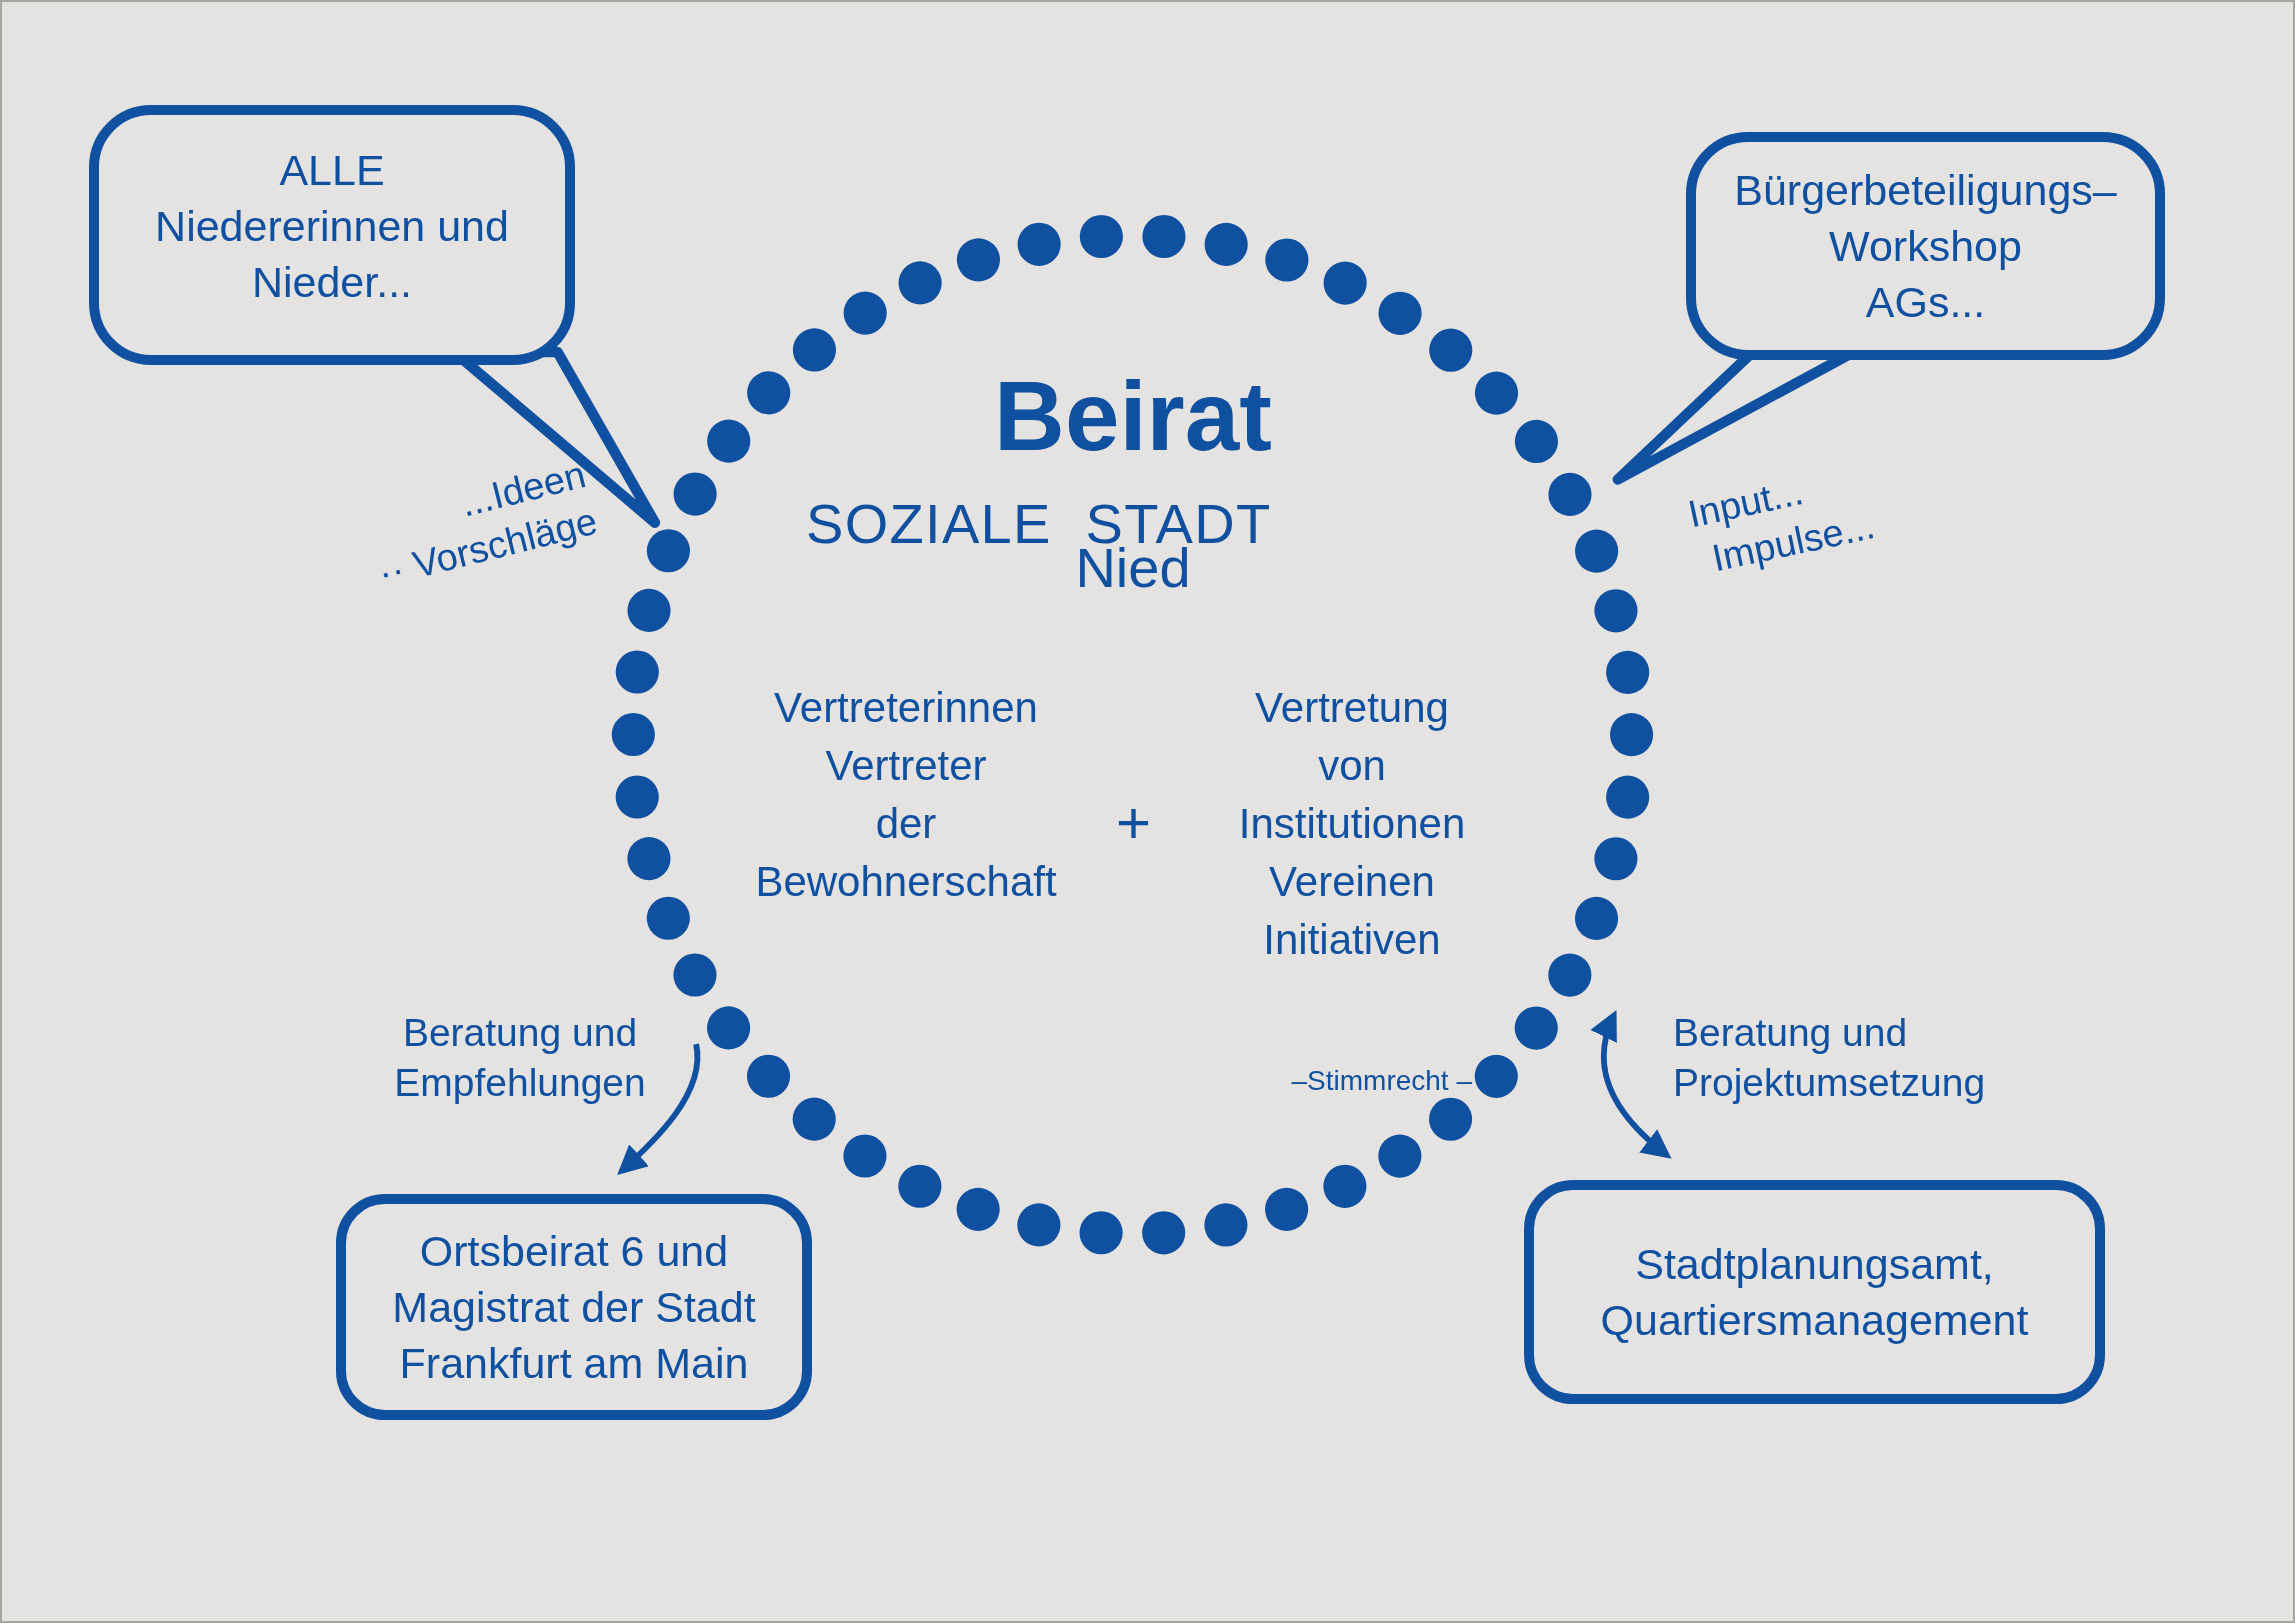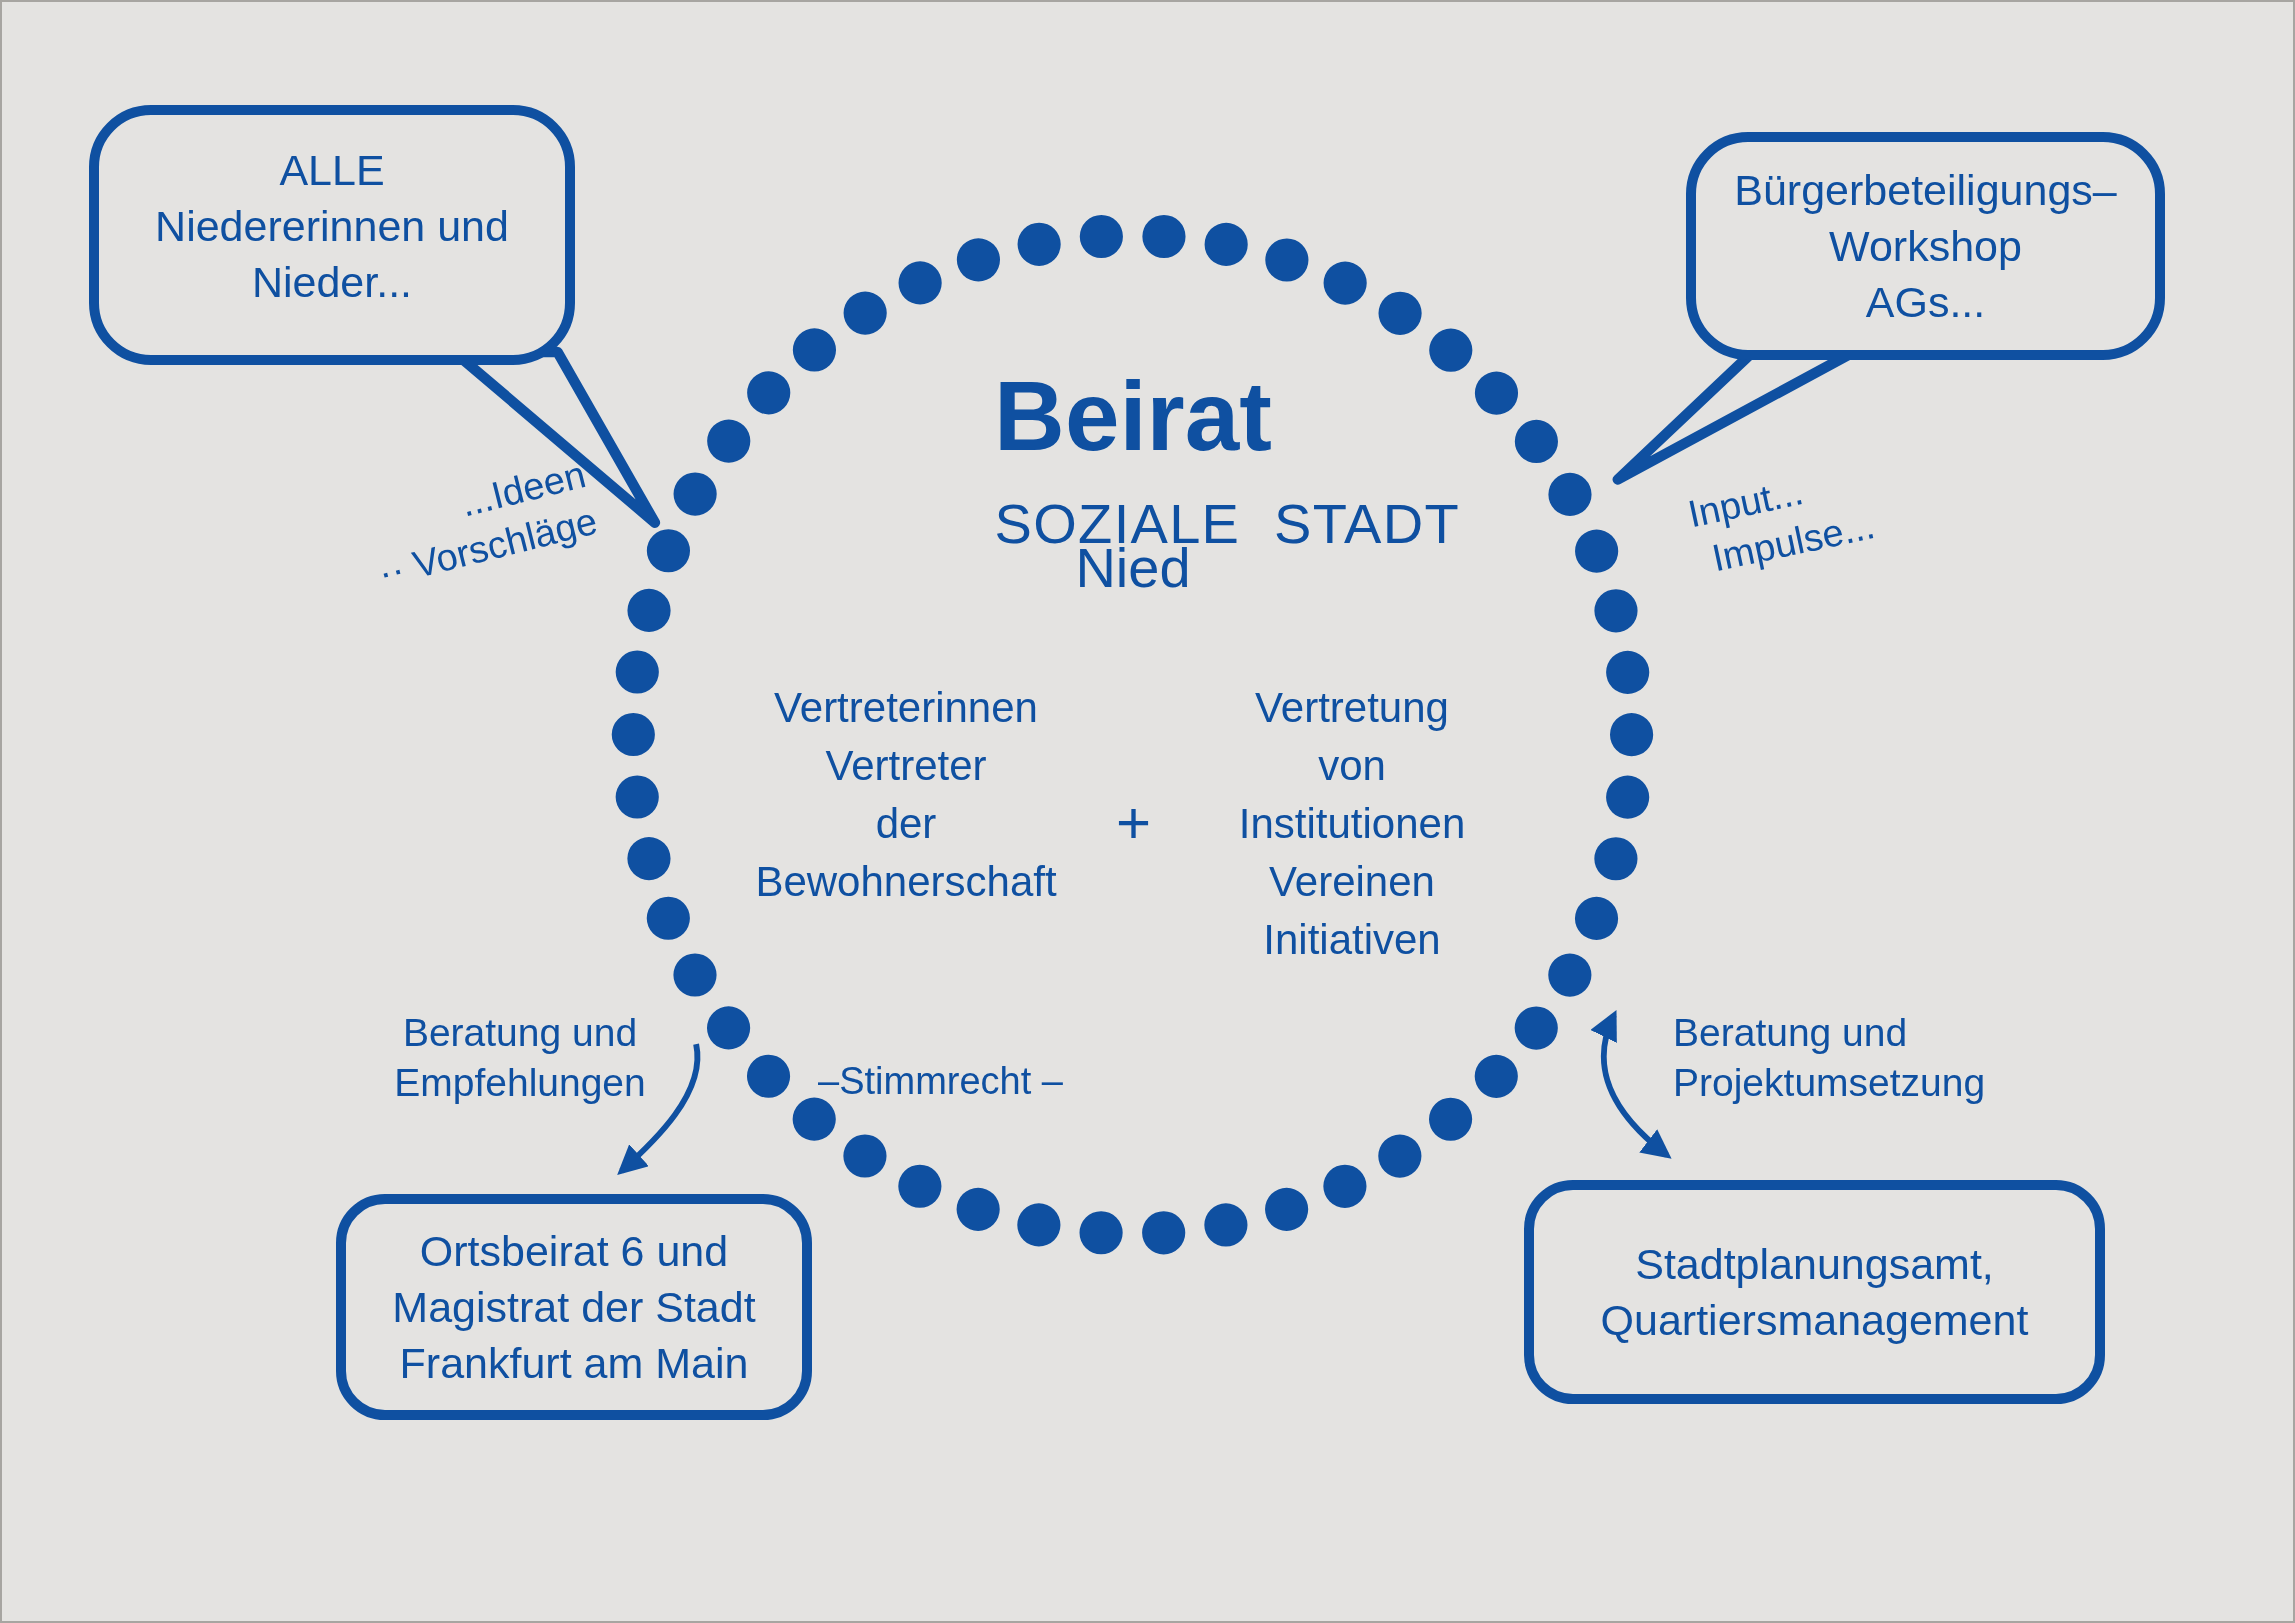--- a/index.html
+++ b/index.html
@@ -57,39 +57,39 @@
     color: var(--primary-blue, #0f50a1);
   }
   #center-title {
     left: 806px; top: 364px; width: 654px;
     font-size: 98px; line-height: 105px;
     font-weight: bold; text-align: center;
   }
   #center-sub1 {
     left: 806px; top: 492px; width: 654px;
     font-size: 56px; line-height: 63px;
-    text-align: right; letter-spacing: 1.3px; word-spacing: 17px;
+    text-align: left; letter-spacing: 1.3px; word-spacing: 17px;
   }
   #center-sub2 {
     left: 806px; top: 536px; width: 654px;
     font-size: 56px; line-height: 63px; text-align: center;
   }
   #col-left, #col-right {
     top: 679px; width: 458px;
     font-size: 42px; line-height: 58px; text-align: center;
   }
   #col-left  { left: 677px; }
   #col-right { left: 1123px; }
   #plus-sign {
     left: 1068px; top: 790px; width: 131px;
     font-size: 60px; line-height: 65px; text-align: center;
   }
   #voting-note {
     left: 818px; top: 1055px; width: 654px;
-    font-size: 38px; line-height: 52px; text-align: left;
+    font-size: 28px; line-height: 52px; text-align: right;
   }
   #ideas-note {
     left: 287px; top: 486px; width: 308px;
     font-size: 38px; line-height: 48px; text-align: right;
     transform: rotate(-14deg);
   }
   #input-note {
     left: 1690px; top: 455px; width: 340px;
     font-size: 38px; line-height: 48px; text-align: left;
     transform: rotate(-12deg);

